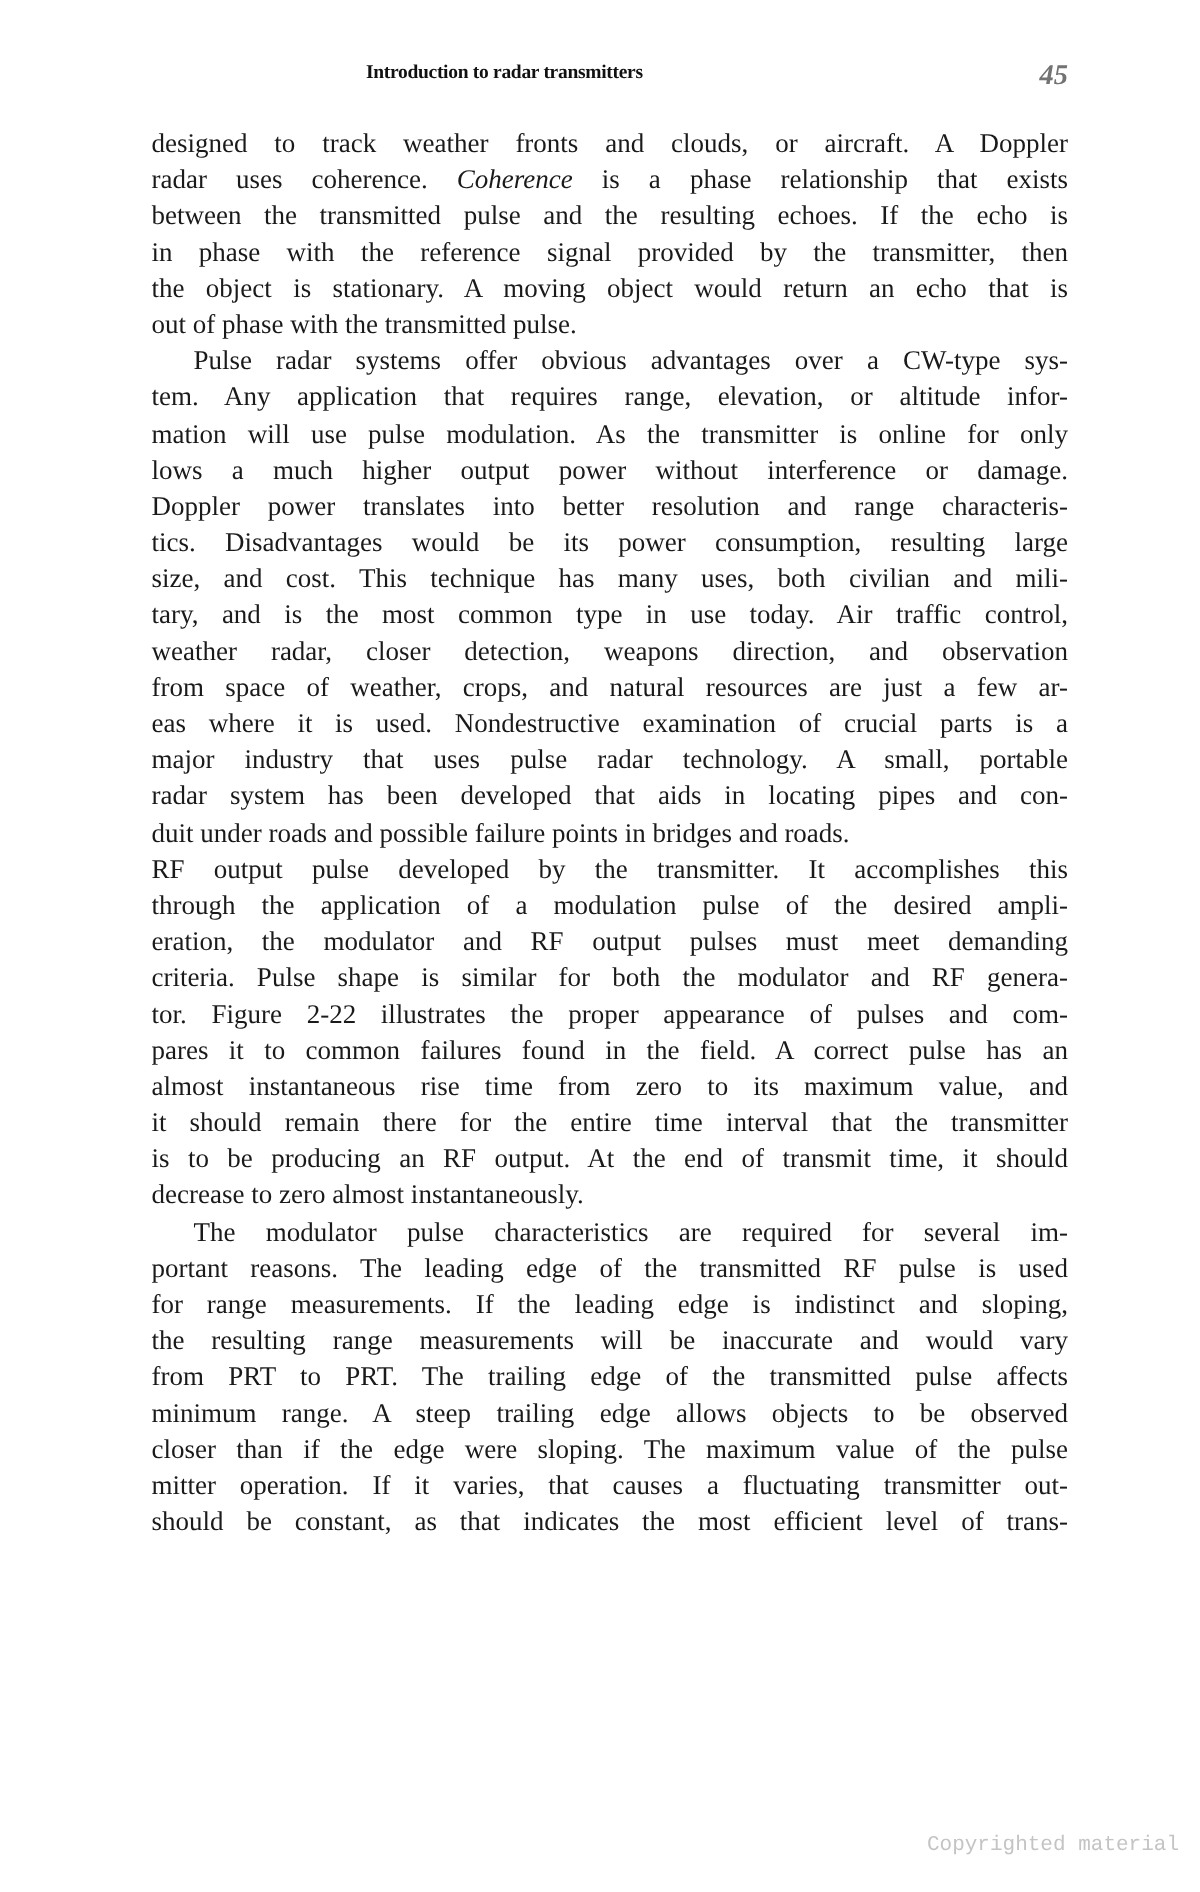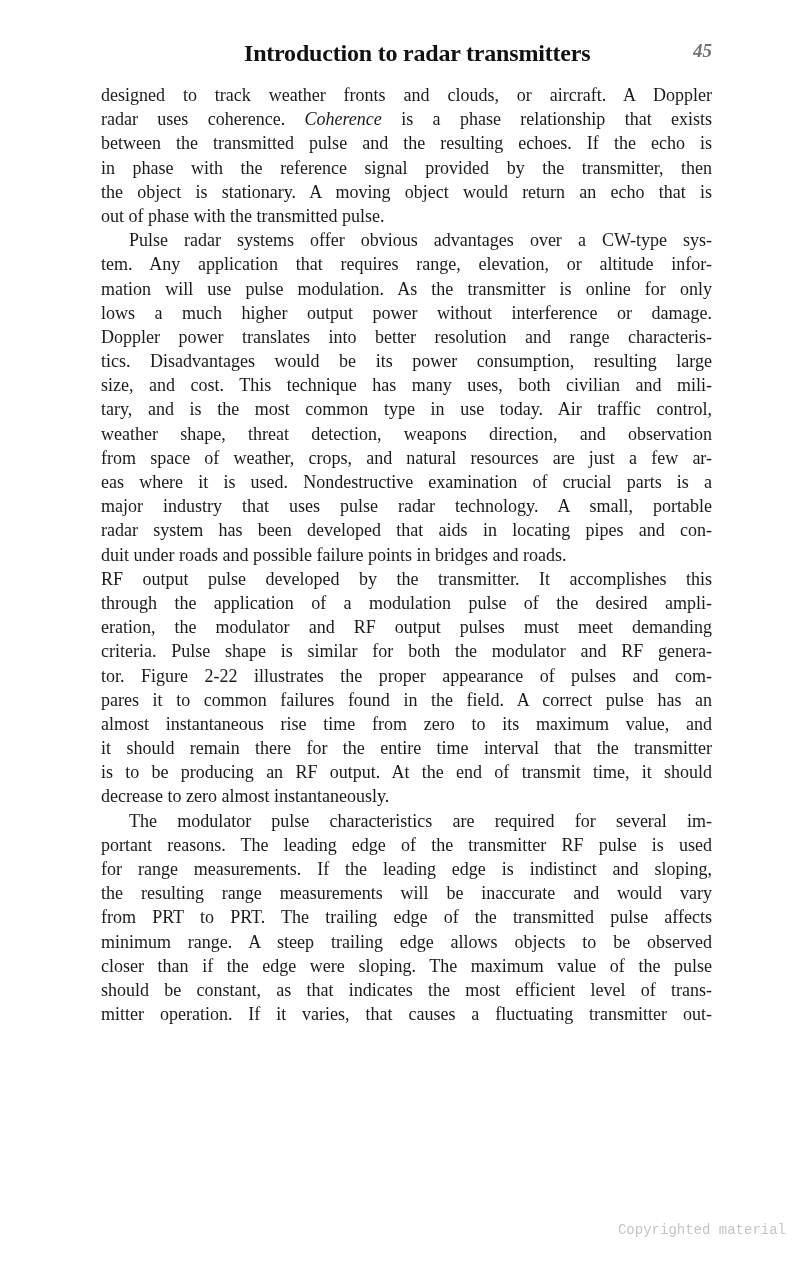--- a/index.html
+++ b/index.html
@@ -20,21 +20,21 @@
       top: 40px;
       left: 101px;
       width: 611px;
       height: 28px;
     }
     .running-title {
       position: absolute;
       left: 143px;
       top: 0;
       font-weight: bold;
-      font-size: 24px;
+      font-size: 13px;
       letter-spacing: -0.2px;
       color: #111;
     }
     .page-number {
       position: absolute;
       right: 0;
       top: 0;
       font-weight: bold;
       font-style: italic;
       font-size: 19px;
@@ -93,45 +93,45 @@
     </div>
     <div>
       <span class="line indent">Pulse radar systems offer obvious advantages over a CW-type sys-</span>
       <span class="line">tem. Any application that requires range, elevation, or altitude infor-</span>
       <span class="line">mation will use pulse modulation. As the transmitter is online for only</span>
       <span class="line">lows a much higher output power without interference or damage.</span>
       <span class="line">Doppler power translates into better resolution and range characteris-</span>
       <span class="line">tics. Disadvantages would be its power consumption, resulting large</span>
       <span class="line">size, and cost. This technique has many uses, both civilian and mili-</span>
       <span class="line">tary, and is the most common type in use today. Air traffic control,</span>
-      <span class="line">weather shape, threat detection, weapons direction, and observation</span>
+      <span class="line">weather radar, closer detection, weapons direction, and observation</span>
       <span class="line">from space of weather, crops, and natural resources are just a few ar-</span>
       <span class="line">eas where it is used. Nondestructive examination of crucial parts is a</span>
       <span class="line">major industry that uses pulse radar technology. A small, portable</span>
       <span class="line">radar system has been developed that aids in locating pipes and con-</span>
       <span class="line last">duit under roads and possible failure points in bridges and roads.</span>
     </div>
     <div>
       <span class="line">RF output pulse developed by the transmitter. It accomplishes this</span>
       <span class="line">through the application of a modulation pulse of the desired ampli-</span>
       <span class="line">eration, the modulator and RF output pulses must meet demanding</span>
       <span class="line">criteria. Pulse shape is similar for both the modulator and RF genera-</span>
       <span class="line">tor. Figure 2-22 illustrates the proper appearance of pulses and com-</span>
       <span class="line">pares it to common failures found in the field. A correct pulse has an</span>
       <span class="line">almost instantaneous rise time from zero to its maximum value, and</span>
       <span class="line">it should remain there for the entire time interval that the transmitter</span>
       <span class="line">is to be producing an RF output. At the end of transmit time, it should</span>
       <span class="line last">decrease to zero almost instantaneously.</span>
     </div>
     <div>
       <span class="line indent">The modulator pulse characteristics are required for several im-</span>
-      <span class="line">portant reasons. The leading edge of the transmitter RF pulse is used</span>
+      <span class="line">portant reasons. The leading edge of the transmitted RF pulse is used</span>
       <span class="line">for range measurements. If the leading edge is indistinct and sloping,</span>
       <span class="line">the resulting range measurements will be inaccurate and would vary</span>
       <span class="line">from PRT to PRT. The trailing edge of the transmitted pulse affects</span>
       <span class="line">minimum range. A steep trailing edge allows objects to be observed</span>
       <span class="line">closer than if the edge were sloping. The maximum value of the pulse</span>
+      <span class="line">mitter operation. If it varies, that causes a fluctuating transmitter out-</span>
       <span class="line">should be constant, as that indicates the most efficient level of trans-</span>
-      <span class="line">mitter operation. If it varies, that causes a fluctuating transmitter out-</span>
     </div>
   </div>
 
 <div class="copyright">Copyrighted material</div>
 
 </body></html>

